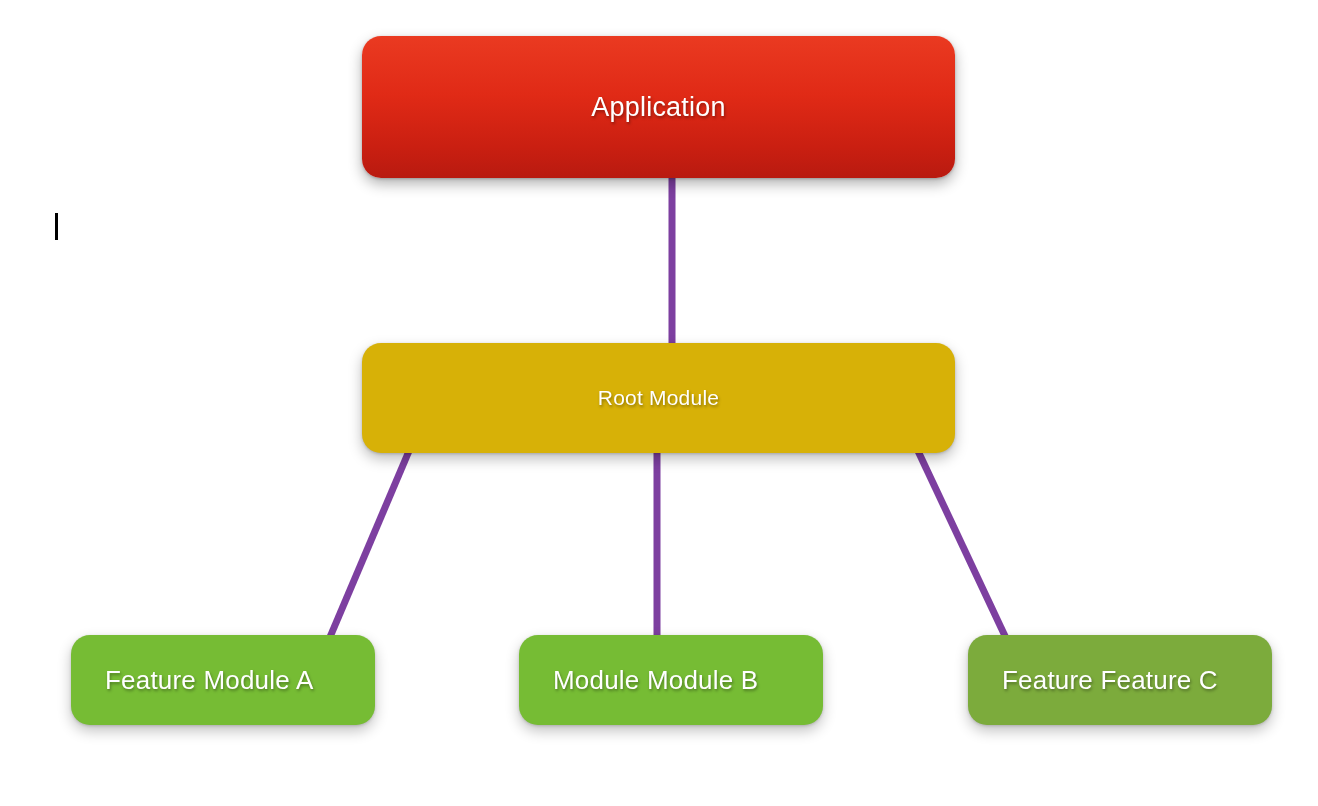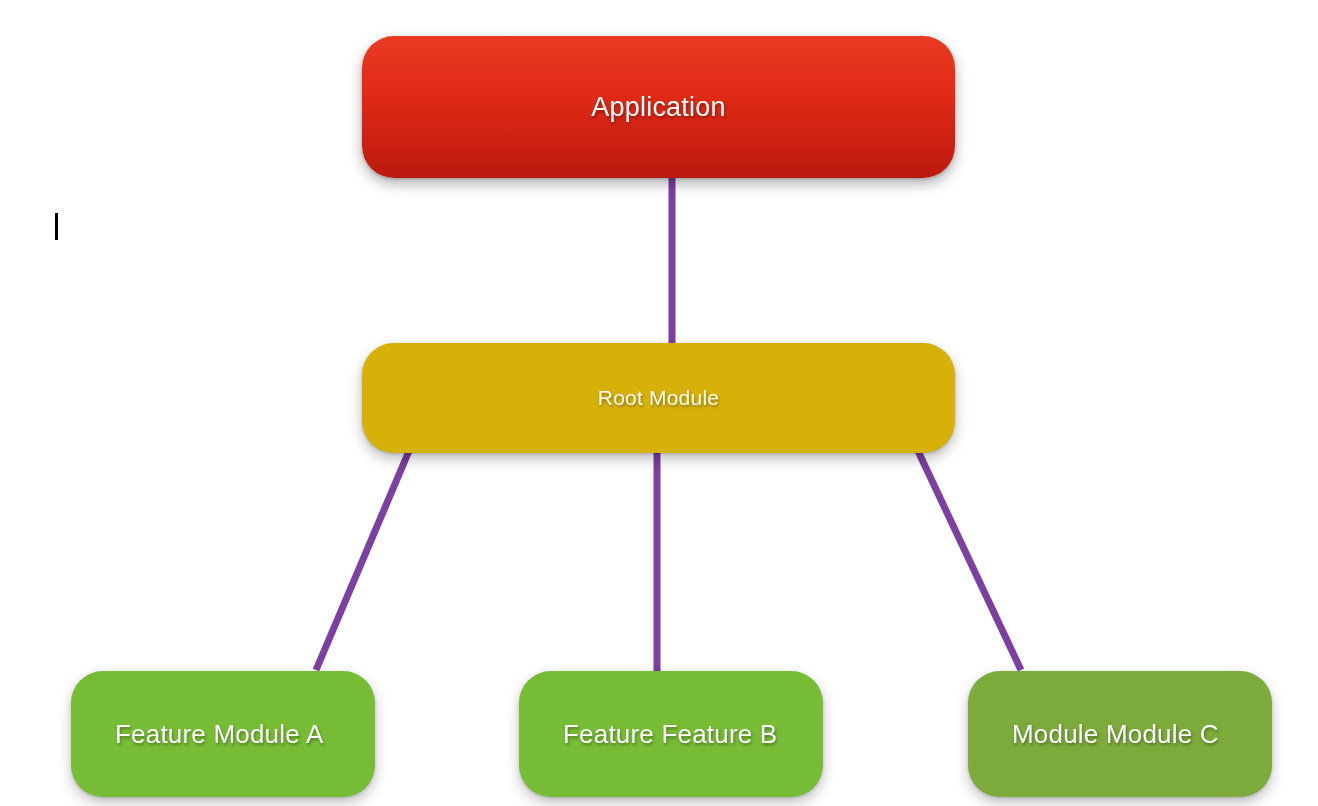--- a/index.html
+++ b/index.html
@@ -24,21 +24,21 @@
     top: 0;
     width: 1318px;
     height: 806px;
     pointer-events: none;
   }
   .node {
     position: absolute;
     box-sizing: border-box;
     display: flex;
     align-items: center;
-    border-radius: 32px;
+    border-radius: 19px;
     color: #ffffff;
     text-shadow: 1px 2px 3px rgba(0,0,0,0.35);
     white-space: nowrap;
     letter-spacing: 0.2px;
   }
   .node.centered {
     justify-content: center;
   }
   .node.leading {
     justify-content: flex-start;
@@ -61,25 +61,25 @@
     top: 343px;
     width: 593px;
     height: 110px;
     font-size: 21px;
     background: #d7b107;
     box-shadow: 0 6px 14px rgba(0,0,0,0.26), 0 1px 3px rgba(0,0,0,0.18);
   }
 
   
   .node-feature {
-    top: 671px;
+    top: 635px;
     width: 304px;
-    height: 126px;
+    height: 90px;
     font-size: 26px;
-    padding-left: 44px;
+    padding-left: 34px;
     box-shadow: 0 6px 14px rgba(0,0,0,0.24), 0 1px 3px rgba(0,0,0,0.16);
   }
   #node-feature-a { left: 71px;  background: #76bc34; }
   #node-feature-b { left: 519px; background: #76bc34; }
   #node-feature-c { left: 968px; background: #7cab3c; }
 
   
   #text-caret {
     position: absolute;
     left: 55px;
@@ -100,19 +100,19 @@
     <line x1="657" y1="451" x2="657" y2="671" stroke="#7d3fa0" stroke-width="7" stroke-linecap="butt"></line>
     <line x1="918" y1="451" x2="1021" y2="670" stroke="#7d3fa0" stroke-width="7" stroke-linecap="butt"></line>
   </svg>
 
   <div id="node-application" class="node centered">Application</div>
 
   <div id="node-root-module" class="node centered">Root Module</div>
 
   <div id="node-feature-a" class="node node-feature leading">Feature Module A</div>
 
-  <div id="node-feature-b" class="node node-feature leading">Feature Feature B</div>
+  <div id="node-feature-b" class="node node-feature leading">Module Module B</div>
 
-  <div id="node-feature-c" class="node node-feature leading">Module Module C</div>
+  <div id="node-feature-c" class="node node-feature leading">Feature Feature C</div>
 
   <div id="text-caret"></div>
 
 </div>
 
 </body></html>

